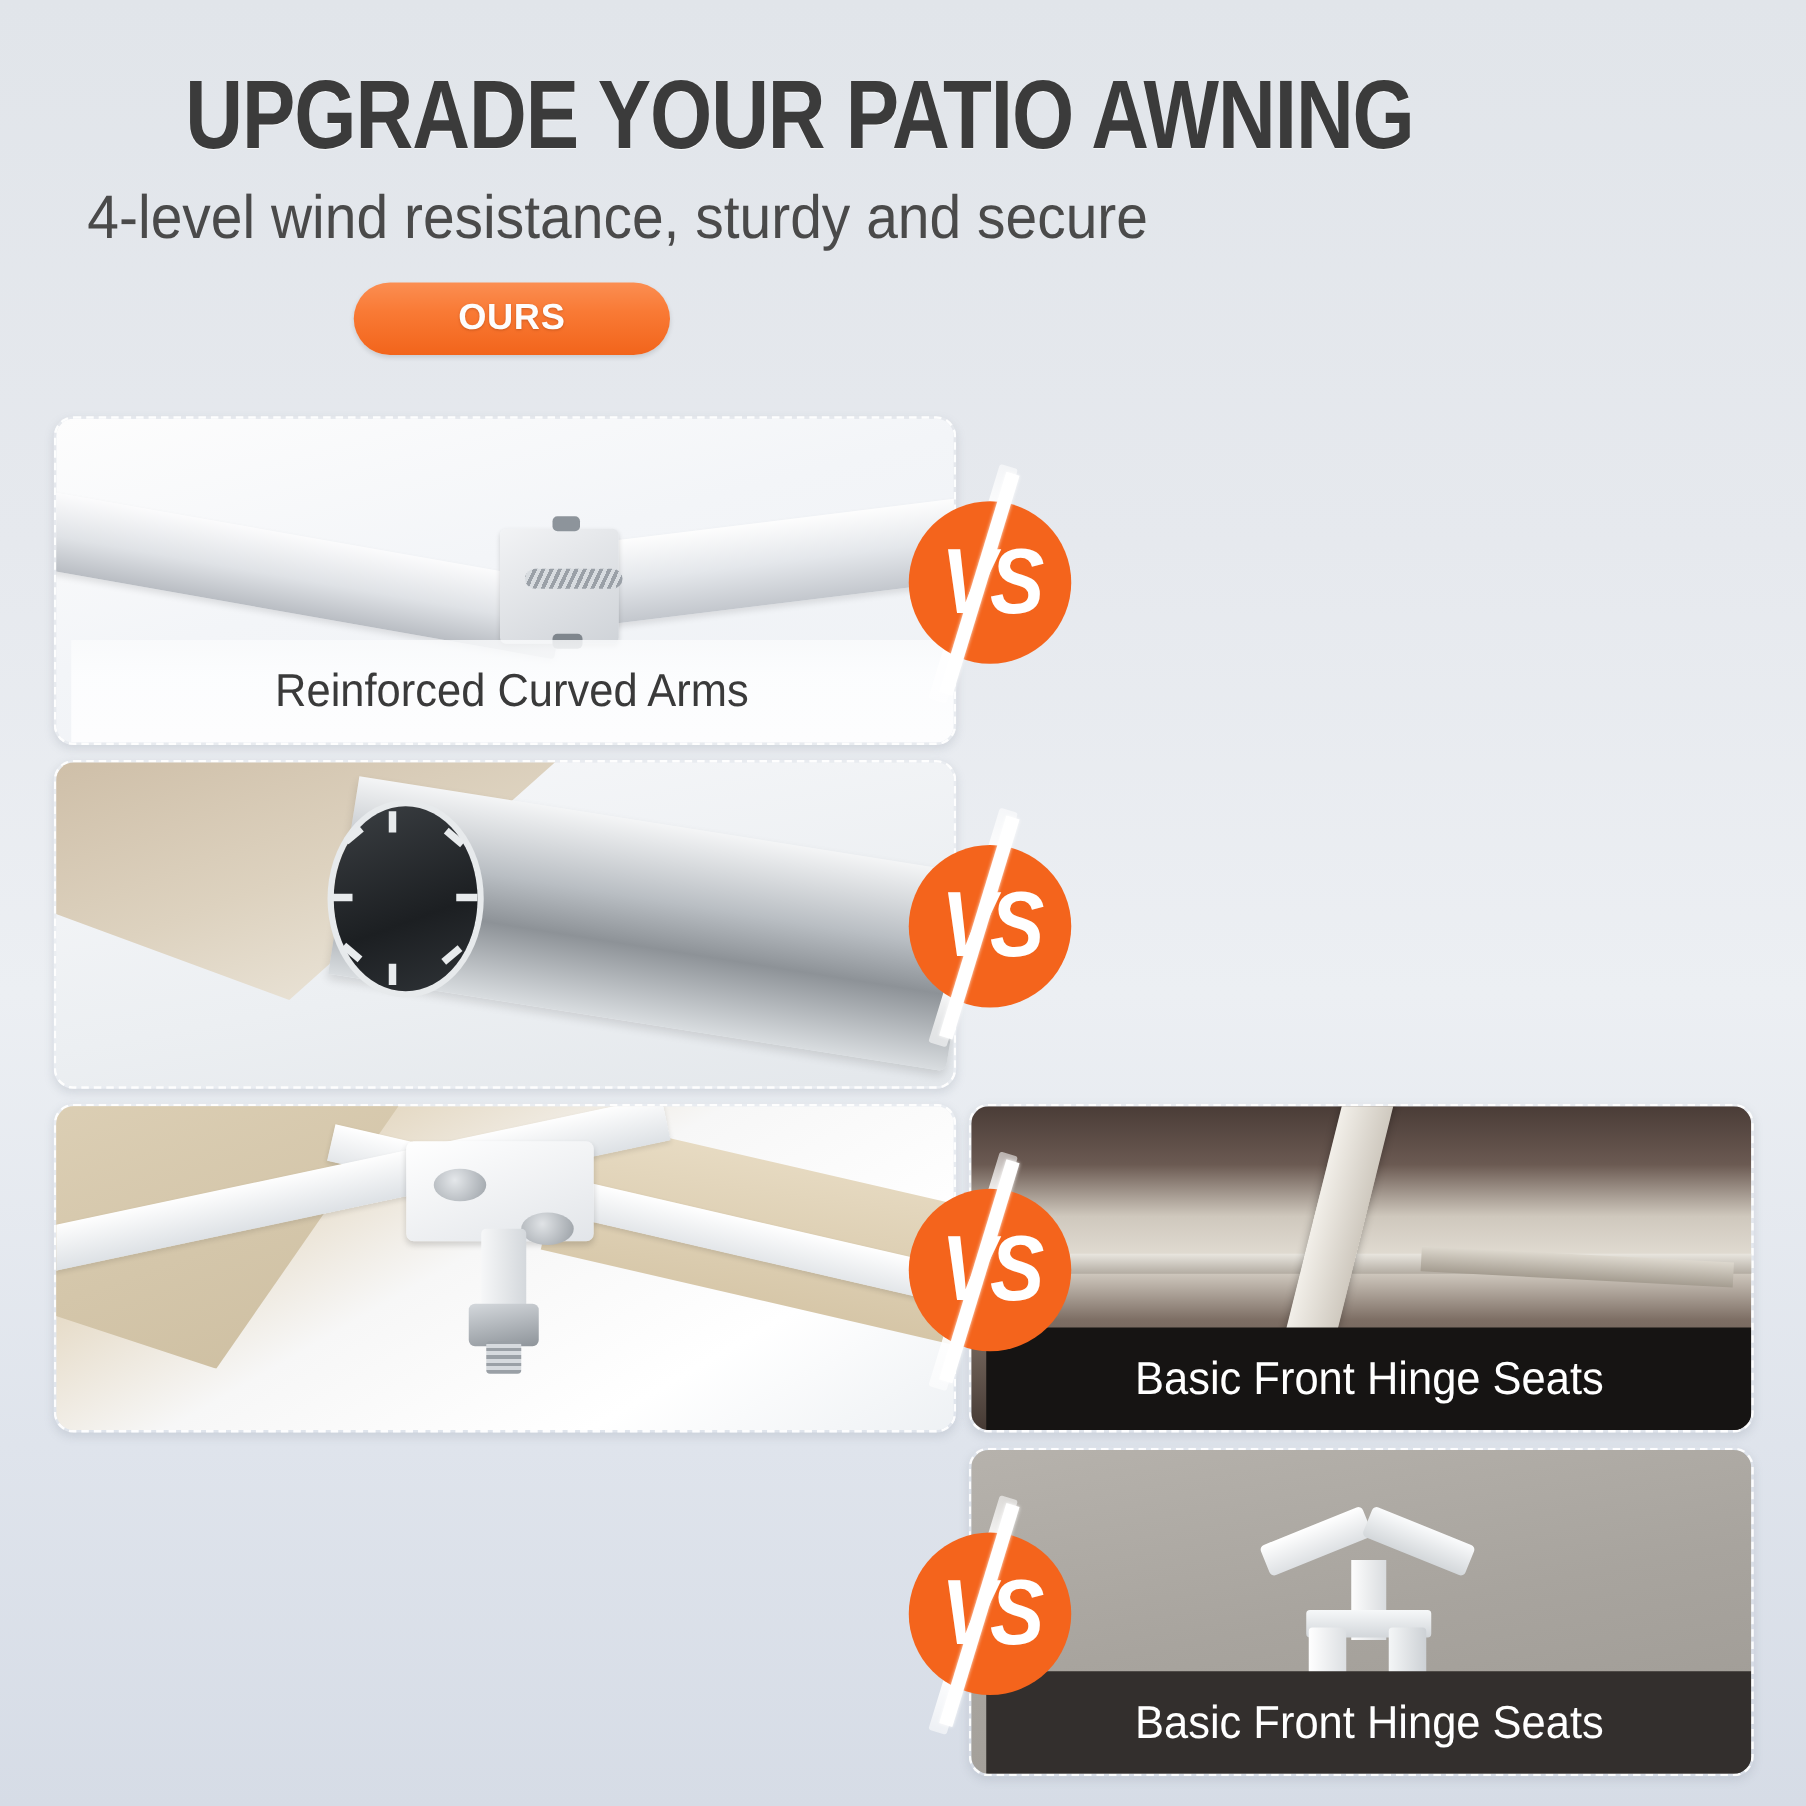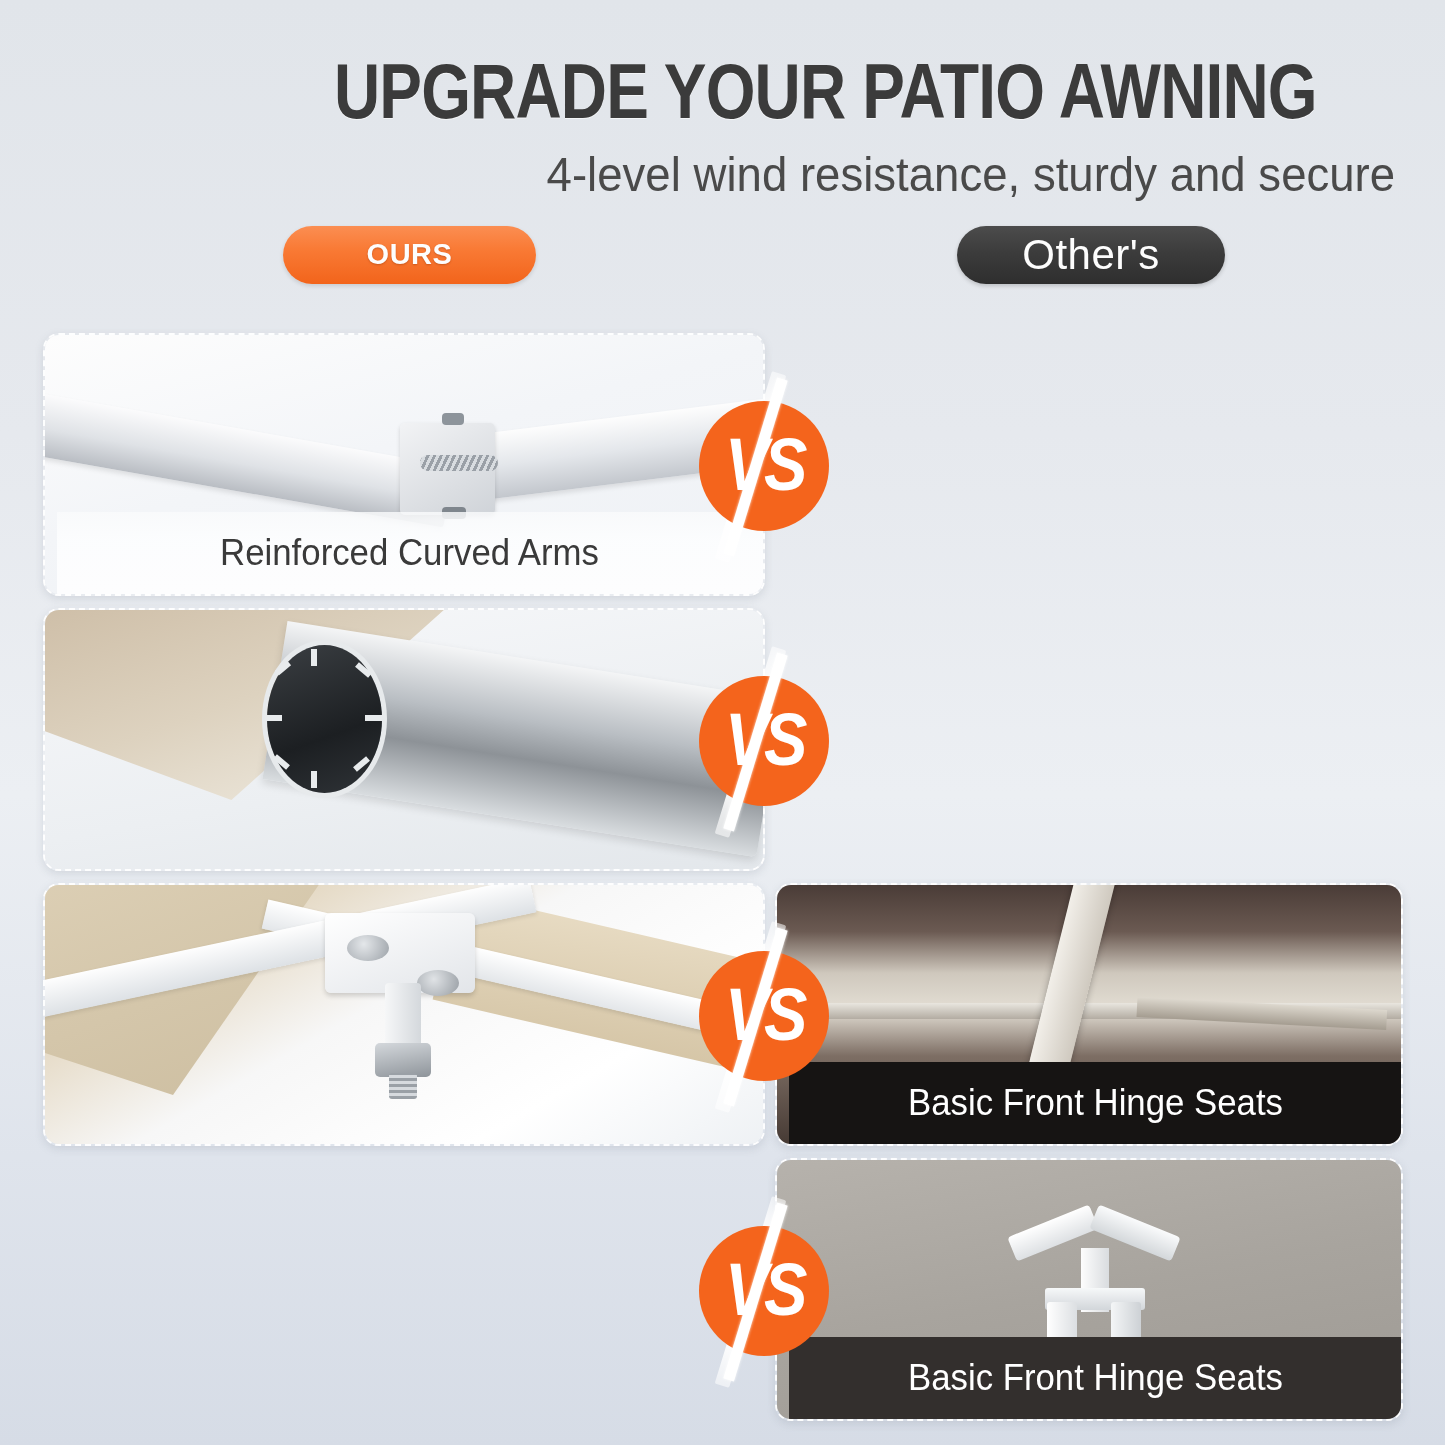--- a/index.html
+++ b/index.html
@@ -5,21 +5,21 @@
   * { margin:0; padding:0; box-sizing:border-box; }
   html,body { width:1445px; height:1445px; }
   body{
     font-family:"Liberation Sans", sans-serif;
     background:linear-gradient(180deg,#e1e5ea 0%, #e6e9ee 30%, #eceff3 55%, #dfe4ec 80%, #d6dce6 100%);
     position:relative;
     overflow:hidden;
   }
 
   
-  .header{ padding-top:52px; text-align:right;padding-left:20px; }
+  .header{ padding-top:52px; text-align:left;padding-left:20px; }
   .title{
     font-family:"Liberation Sans Narrow","Liberation Sans",sans-serif;
     font-weight:bold;
     font-size:78px;
     letter-spacing:-1px;
     color:#3b3b3b;
     transform:scaleX(0.82);
     transform-origin:center;
     line-height:1.02;
     white-space:nowrap;
@@ -124,21 +124,21 @@
     color:#ffffff;
   }
   .cap-charcoal{
     background:#332f2d;
     color:#ffffff;
   }
 
   
   .vs{
     position:absolute;
-    left:693px;
+    left:721px;
     top:62px;
     width:142px; height:142px;
     z-index:9;
   }
   .vs-slash{
     position:absolute;
     left:50px; top:-26px;
     width:15px; height:196px;
     background:linear-gradient(180deg,rgba(255,255,255,.55),#ffffff 25%,#ffffff 75%,rgba(255,255,255,.55));
     transform:rotate(17deg);
@@ -275,23 +275,20 @@
 
 <div class="header">
   <div class="title">UPGRADE YOUR PATIO AWNING</div>
   <div class="subtitle">4-level wind resistance, sturdy and secure</div>
 </div>
 
 <div class="badge-row">
   <div class="pill pill-ours">
     <span>OURS</span>
   </div>
-  <div class="pill pill-other">
-    <span>Other's</span>
-  </div>
 </div>
 
 <div class="grid">
 
   <div class="row">
     <div class="panel panel-left">
       <div class="photo sc r1l">
         <div class="armA"></div>
           <div class="armB"></div>
           <div class="joint"></div>

